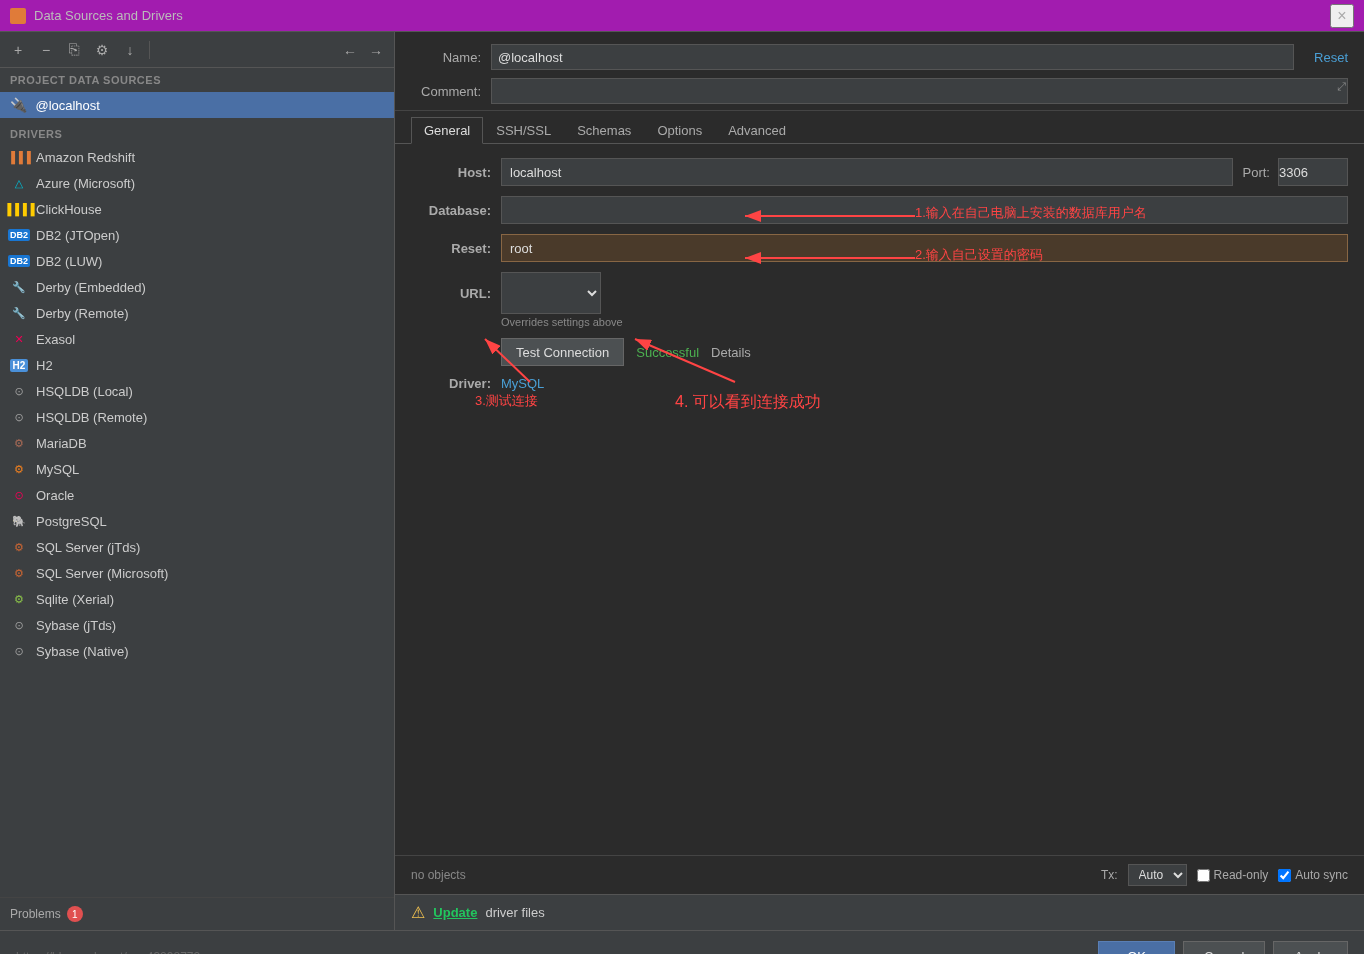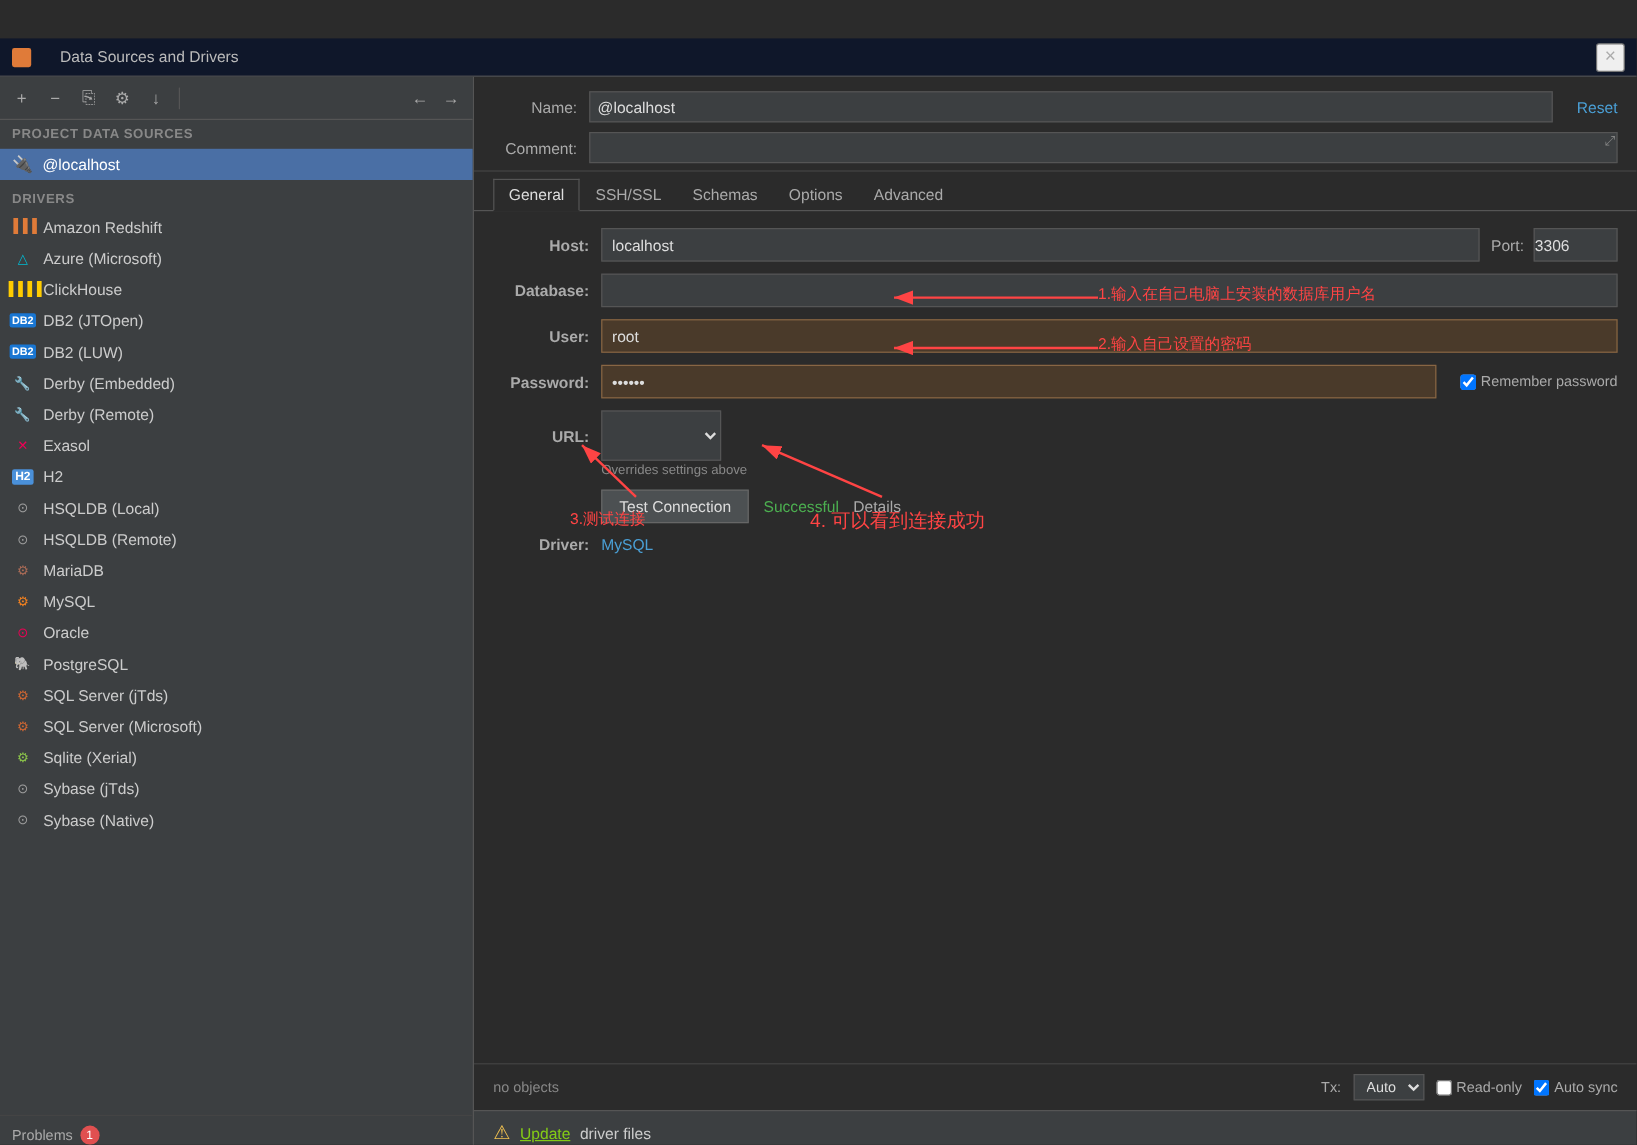--- a/index.html
+++ b/index.html
@@ -1,27 +1,26 @@
 <!DOCTYPE html>
 <html><head>
   <meta charset="utf-8">
   <style>
     * { box-sizing: border-box; margin: 0; padding: 0; font-family: 'Segoe UI', Arial, sans-serif; }
     body { background: #2b2b2b; color: #ccc; font-size: 13px; width: 1364px; height: 954px; overflow: hidden; }
 
     
     .title-bar {
-      background: #0f172a;
+      background: #a21caf;
       border-bottom: 1px solid #555;
       height: 32px;
       display: flex;
       align-items: center;
       padding: 0 10px;
-      gap: 24px;
-      margin-top: 32px;
+      gap: 8px;
     }
     .title-bar-icon { width: 16px; height: 16px; background: #e07b39; border-radius: 2px; flex-shrink: 0; }
     .title-bar-text { color: #bbb; font-size: 13px; flex: 1; }
     .title-bar-close {
       width: 24px; height: 24px;
       display: flex; align-items: center; justify-content: center;
       color: #aaa; font-size: 16px; cursor: pointer;
     }
 
     
@@ -364,21 +363,21 @@
     .update-banner {
       background: #3c3f41;
       border-top: 1px solid #555;
       padding: 8px 16px;
       display: flex;
       align-items: center;
       gap: 8px;
       font-size: 13px;
     }
     .warn-icon { color: #f0c050; font-size: 16px; }
-    .update-link { color: #84cc16; cursor: pointer; }
+    .update-link { color: #22c55e; cursor: pointer; font-weight: bold; }
 
     
     .footer-bar {
       height: 52px;
       background: #3c3f41;
       border-top: 1px solid #555;
       display: flex;
       align-items: center;
       justify-content: flex-end;
       padding: 0 16px;
@@ -591,32 +590,24 @@
             <input type="text" class="port-input" value="3306" style="">
           </div>
         </div>
 
         <div class="form-row">
           <span class="form-label">Database:</span>
           <input type="text" class="form-input form-input-wide" value="" style="">
         </div>
 
         <div class="form-row">
-          <span class="form-label">User:</span>
+          <span class="form-label">Reset:</span>
           <input type="text" class="form-input form-input-wide form-input-highlighted" value="root" style="">
         </div>
 
-        <div class="password-row">
-          <span class="form-label">Password:</span>
-          <input type="password" class="form-input form-input-wide form-input-highlighted" value="123456" style="">
-          <label class="remember-pwd">
-            <input type="checkbox" checked="" style="">
-            <span>Remember password</span>
-          </label>
-        </div>
 
         <div class="url-row">
           <span class="form-label">URL:</span>
           <select class="url-select">
             <option>default</option>
           </select>
         </div>
         <div class="overrides-text">Overrides settings above</div>
 
         <div class="test-connection-row">

